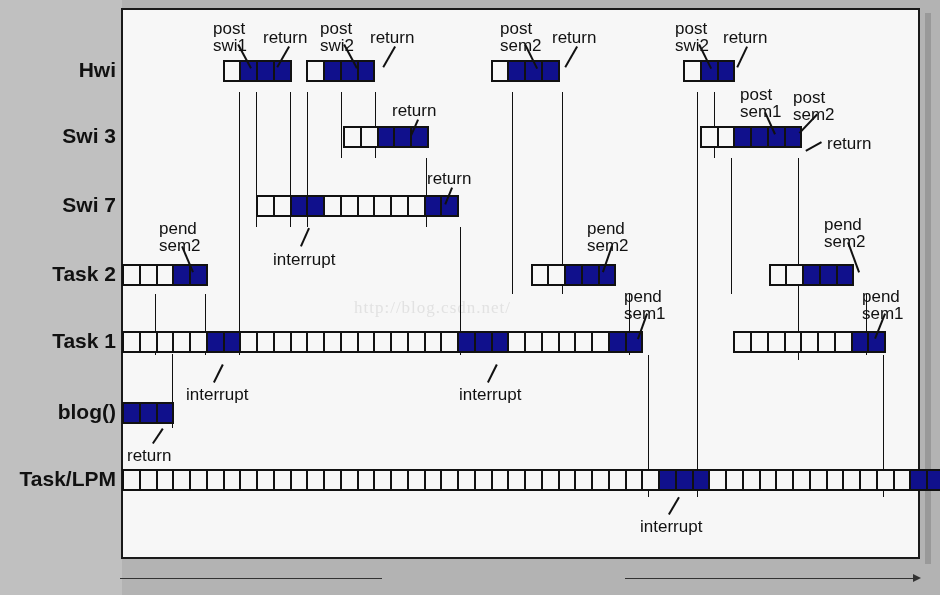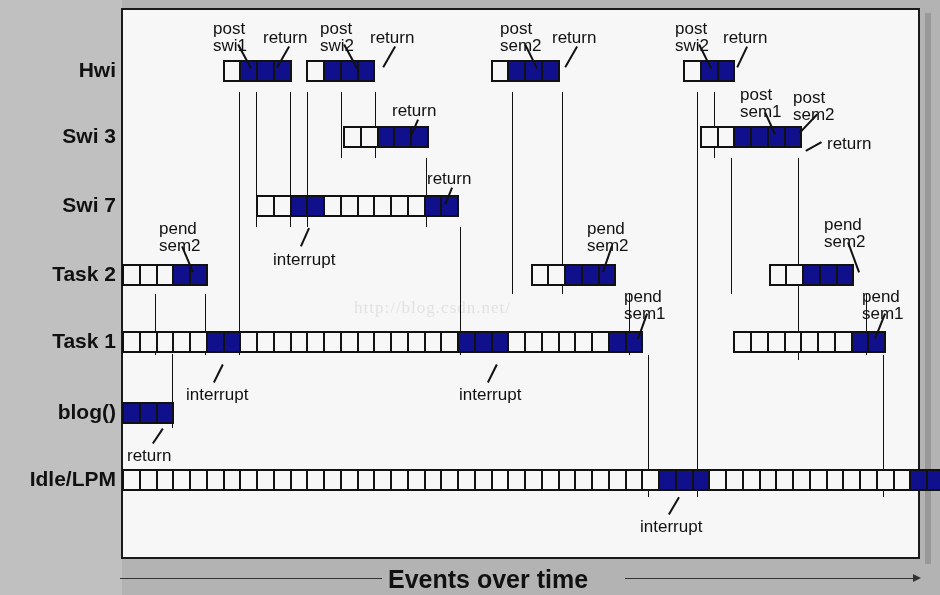--- a/index.html
+++ b/index.html
@@ -112,21 +112,21 @@
 
   <div class="watermark" style="left:354px;top:298px;">http://blog.csdn.net/</div>
 
   <div id="lane-labels">
       <div class="row-label" style="top: 59px;">Hwi</div>
       <div class="row-label" style="top: 125px;">Swi 3</div>
       <div class="row-label" style="top: 194px;">Swi 7</div>
       <div class="row-label" style="top: 263px;">Task 2</div>
       <div class="row-label" style="top: 330px;">Task 1</div>
       <div class="row-label" style="top: 401px;">blog()</div>
-      <div class="row-label" style="top: 468px;">Idle/LPM</div>
+      <div class="row-label" style="top: 468px;">Task/LPM</div>
     </div>
   <div id="vlines">
       <div class="vline" style="left: 155px; top: 294px; height: 61px;"></div>
       <div class="vline" style="left: 172px; top: 354px; height: 74px;"></div>
       <div class="vline" style="left: 205px; top: 294px; height: 61px;"></div>
       <div class="vline" style="left: 239px; top: 92px; height: 263px;"></div>
       <div class="vline" style="left: 256px; top: 92px; height: 135px;"></div>
       <div class="vline" style="left: 290px; top: 92px; height: 135px;"></div>
       <div class="vline" style="left: 307px; top: 92px; height: 135px;"></div>
       <div class="vline" style="left: 341px; top: 92px; height: 66px;"></div>
@@ -347,16 +347,15 @@
       <div class="anno" style="left: 827px; top: 135px;">return</div>
       <div class="anno" style="left: 824px; top: 216px;">pend
 sem2</div>
       <div class="anno" style="left: 862px; top: 288px;">pend
 sem1</div>
       <div class="anno" style="left: 127px; top: 447px;">return</div>
       <div class="anno" style="left: 640px; top: 518px;">interrupt</div>
     </div>
 
   <div class="axis-line" style="left:120px;top:578px;width:262px;"></div>
-  <div class="axis-title" style="left:388px;top:565px;">Events over time</div>
   <div class="axis-line" style="left:625px;top:578px;width:290px;"></div>
   <div class="axis-arrow" style="left:913px;top:574px;"></div>
 </div>
 
 </body></html>

